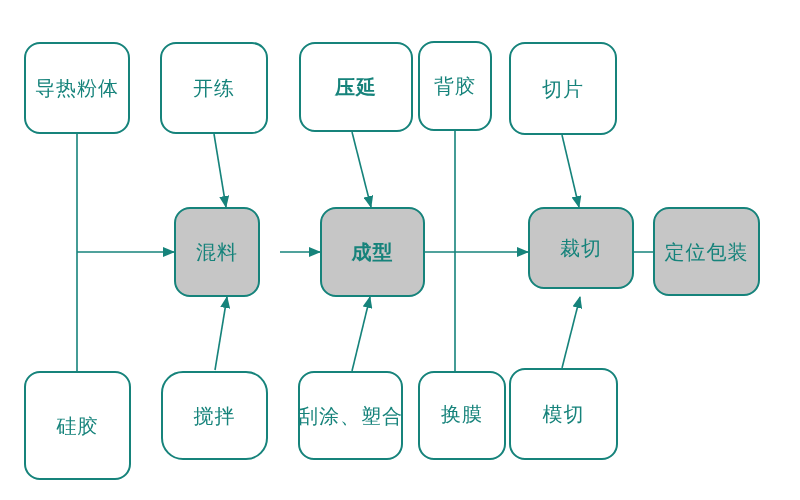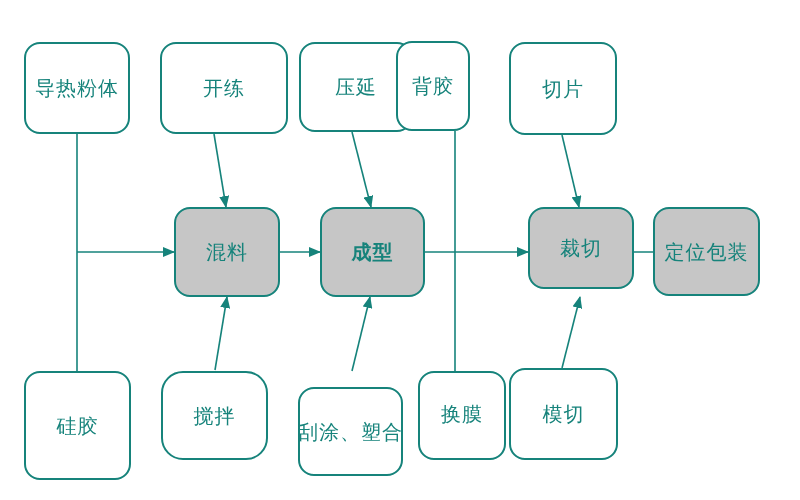--- a/index.html
+++ b/index.html
@@ -62,51 +62,51 @@
         <line x1="455" y1="131" x2="455" y2="371" stroke="currentColor" stroke-width="1.6"></line>
         <line x1="562" y1="135" x2="579" y2="207" stroke="currentColor" stroke-width="1.6" marker-end="url(#arrowhead)"></line>
         <line x1="562" y1="368" x2="580" y2="297" stroke="currentColor" stroke-width="1.6" marker-end="url(#arrowhead)"></line>
         <line x1="634" y1="252" x2="667" y2="252" stroke="currentColor" stroke-width="1.6" marker-end="url(#arrowhead)"></line>
       </g>
   </svg>
   <div>
       <div class="node source" style="left: 24px; top: 42px; width: 106px; height: 92px;">
         <span>导热粉体</span>
       </div>
-      <div class="node source" style="left: 160px; top: 42px; width: 128px; height: 92px;">
+      <div class="node source" style="left: 160px; top: 42px; width: 108px; height: 92px;">
         <span>开练</span>
       </div>
-      <div class="node source" style="left: 299px; top: 42px; width: 114px; height: 90px;">
+      <div class="node source" style="left: 299px; top: 42px; width: 114px; height: 90px; font-weight: bold;">
         <span>压延</span>
       </div>
-      <div class="node source" style="left: 396px; top: 41px; width: 74px; height: 90px;">
+      <div class="node source" style="left: 418px; top: 41px; width: 74px; height: 90px;">
         <span>背胶</span>
       </div>
       <div class="node source" style="left: 509px; top: 42px; width: 108px; height: 93px; border-radius: 16px;">
         <span>切片</span>
       </div>
-      <div class="node process" style="left: 174px; top: 207px; width: 106px; height: 90px;">
+      <div class="node process" style="left: 174px; top: 207px; width: 86px; height: 90px;">
         <span>混料</span>
       </div>
       <div class="node process" style="left: 320px; top: 207px; width: 105px; height: 90px; font-weight: bold;">
         <span>成型</span>
       </div>
       <div class="node process" style="left: 528px; top: 207px; width: 106px; height: 82px;">
         <span>裁切</span>
       </div>
       <div class="node process" style="left: 653px; top: 207px; width: 107px; height: 89px;">
         <span>定位包装</span>
       </div>
       <div class="node source" style="left: 24px; top: 371px; width: 107px; height: 109px;">
         <span>硅胶</span>
       </div>
       <div class="node source" style="left: 161px; top: 371px; width: 107px; height: 89px; border-radius: 22px;">
         <span>搅拌</span>
       </div>
-      <div class="node source" style="left: 298px; top: 387px; width: 105px; height: 89px;">
+      <div class="node source" style="left: 298px; top: 371px; width: 105px; height: 89px;">
         <span>刮涂、塑合</span>
       </div>
       <div class="node source" style="left: 418px; top: 371px; width: 88px; height: 89px; font-family: Liberation Mono, monospace;">
         <span>换膜</span>
       </div>
       <div class="node source" style="left: 509px; top: 368px; width: 109px; height: 92px;">
         <span>模切</span>
       </div>
     </div>
 </div>

